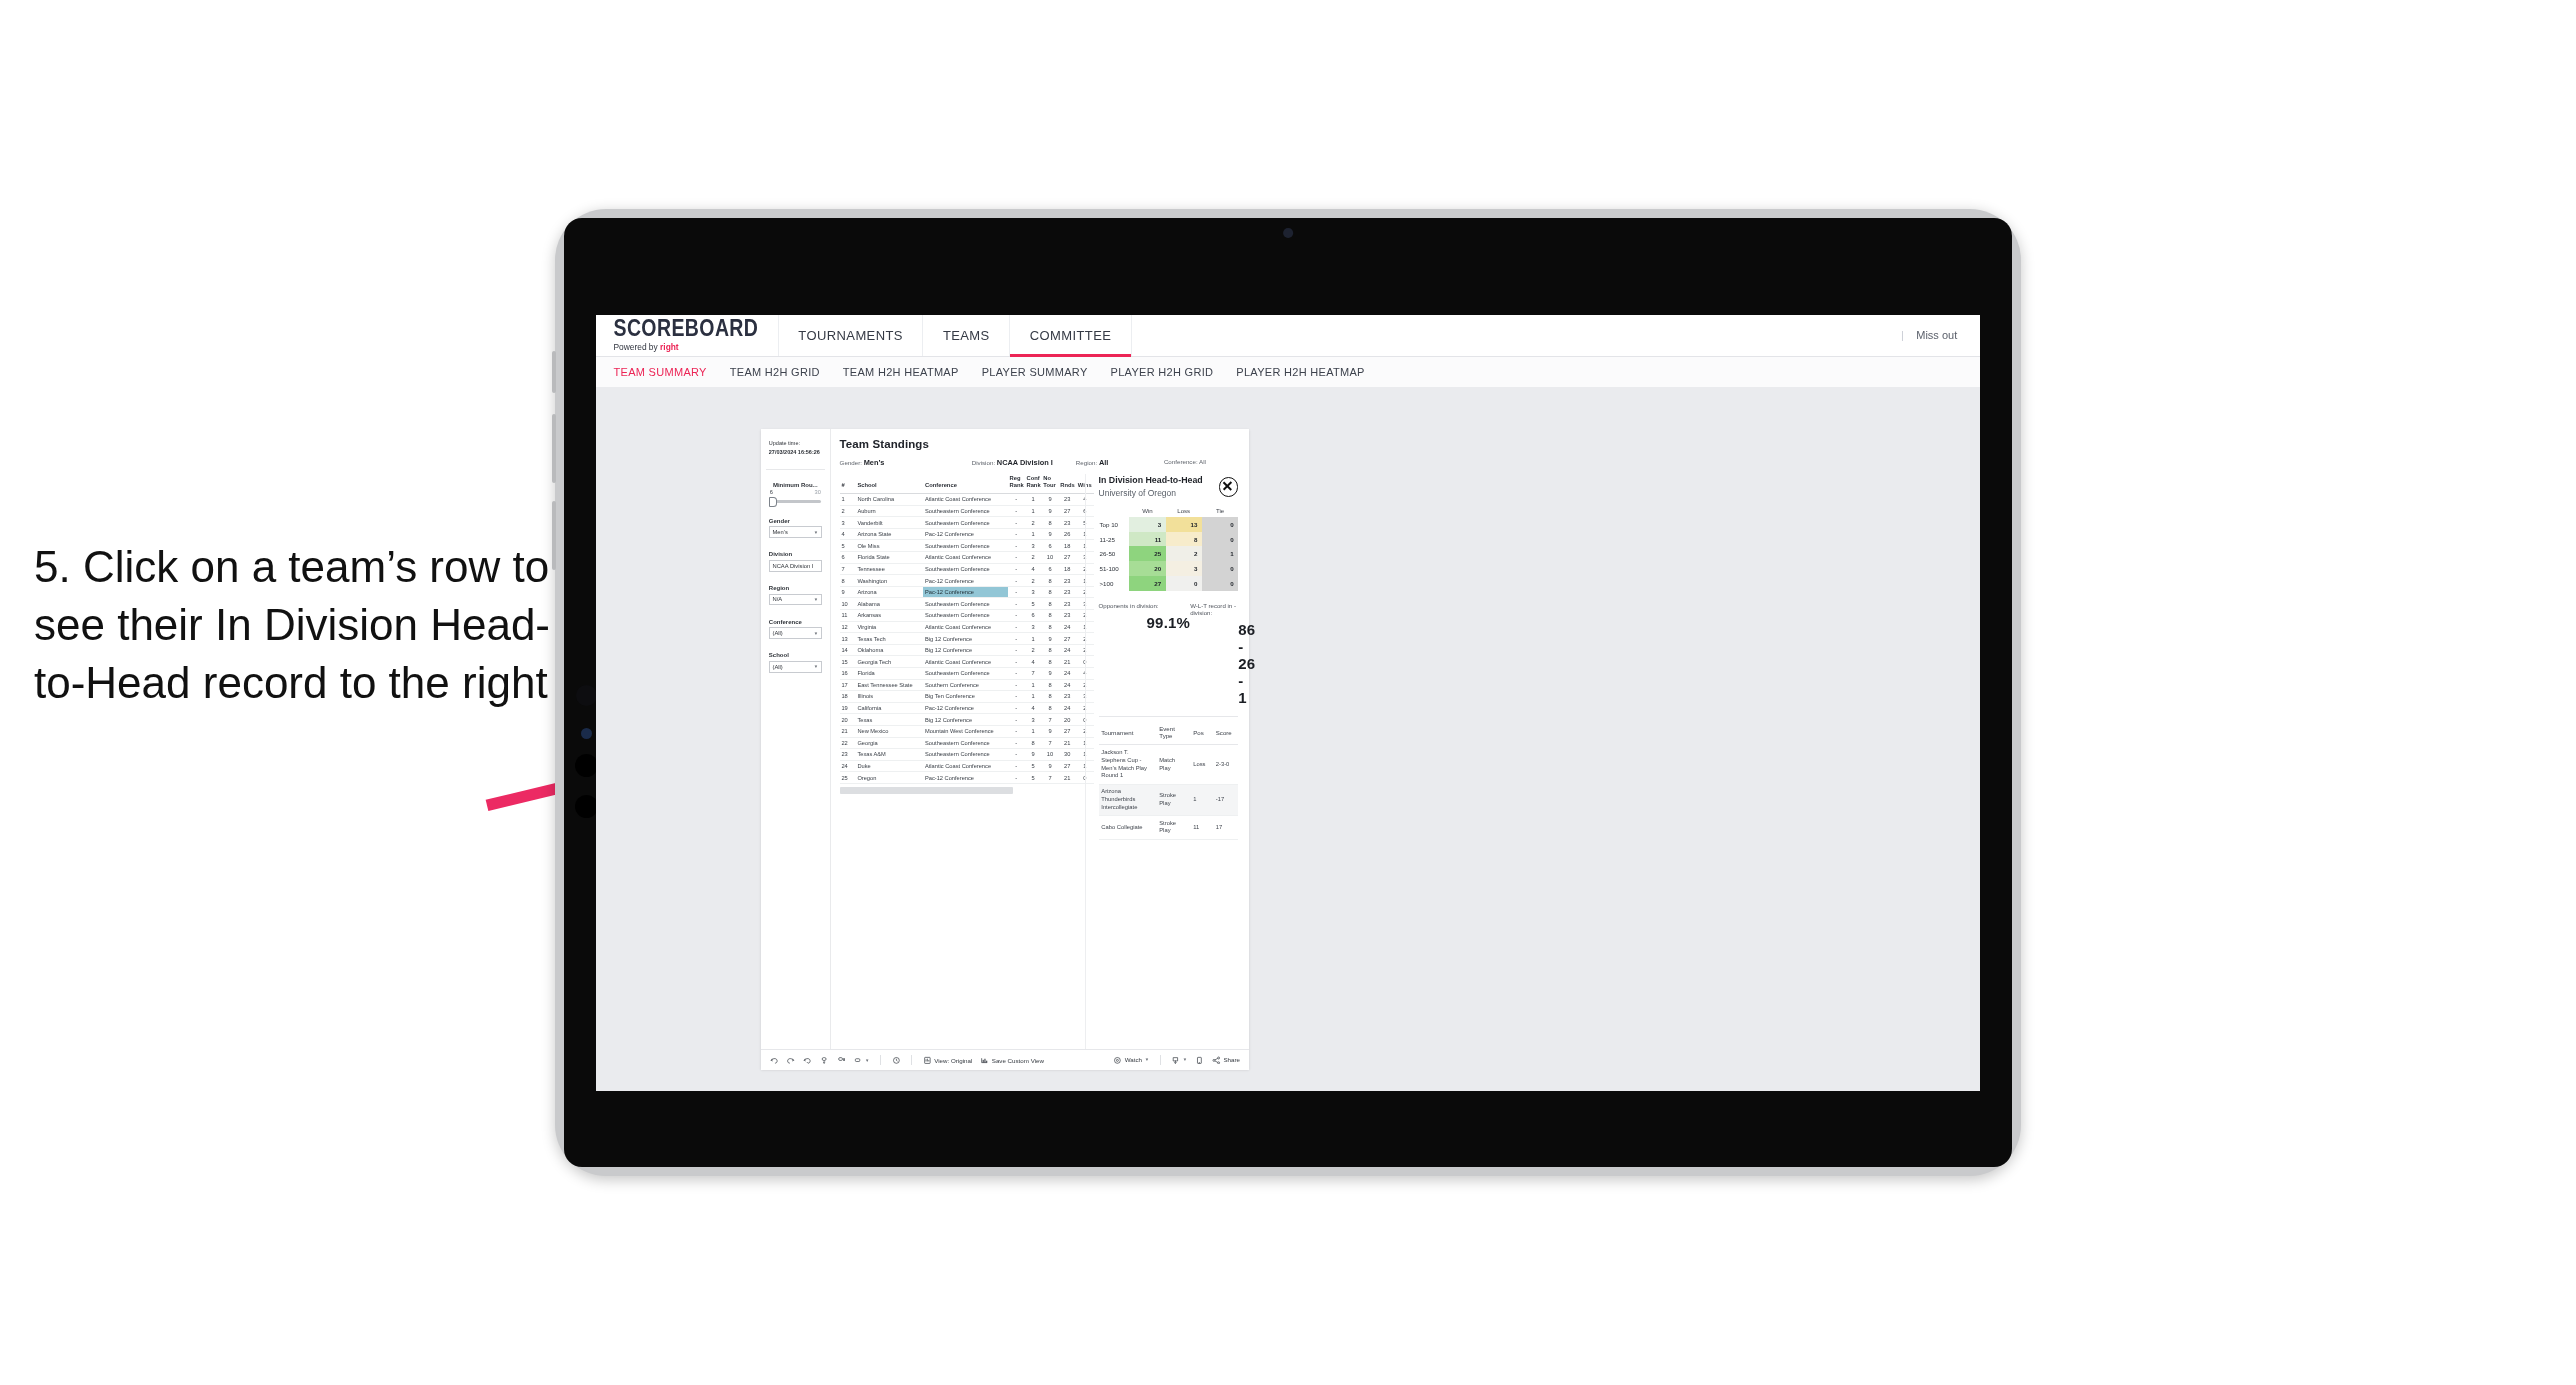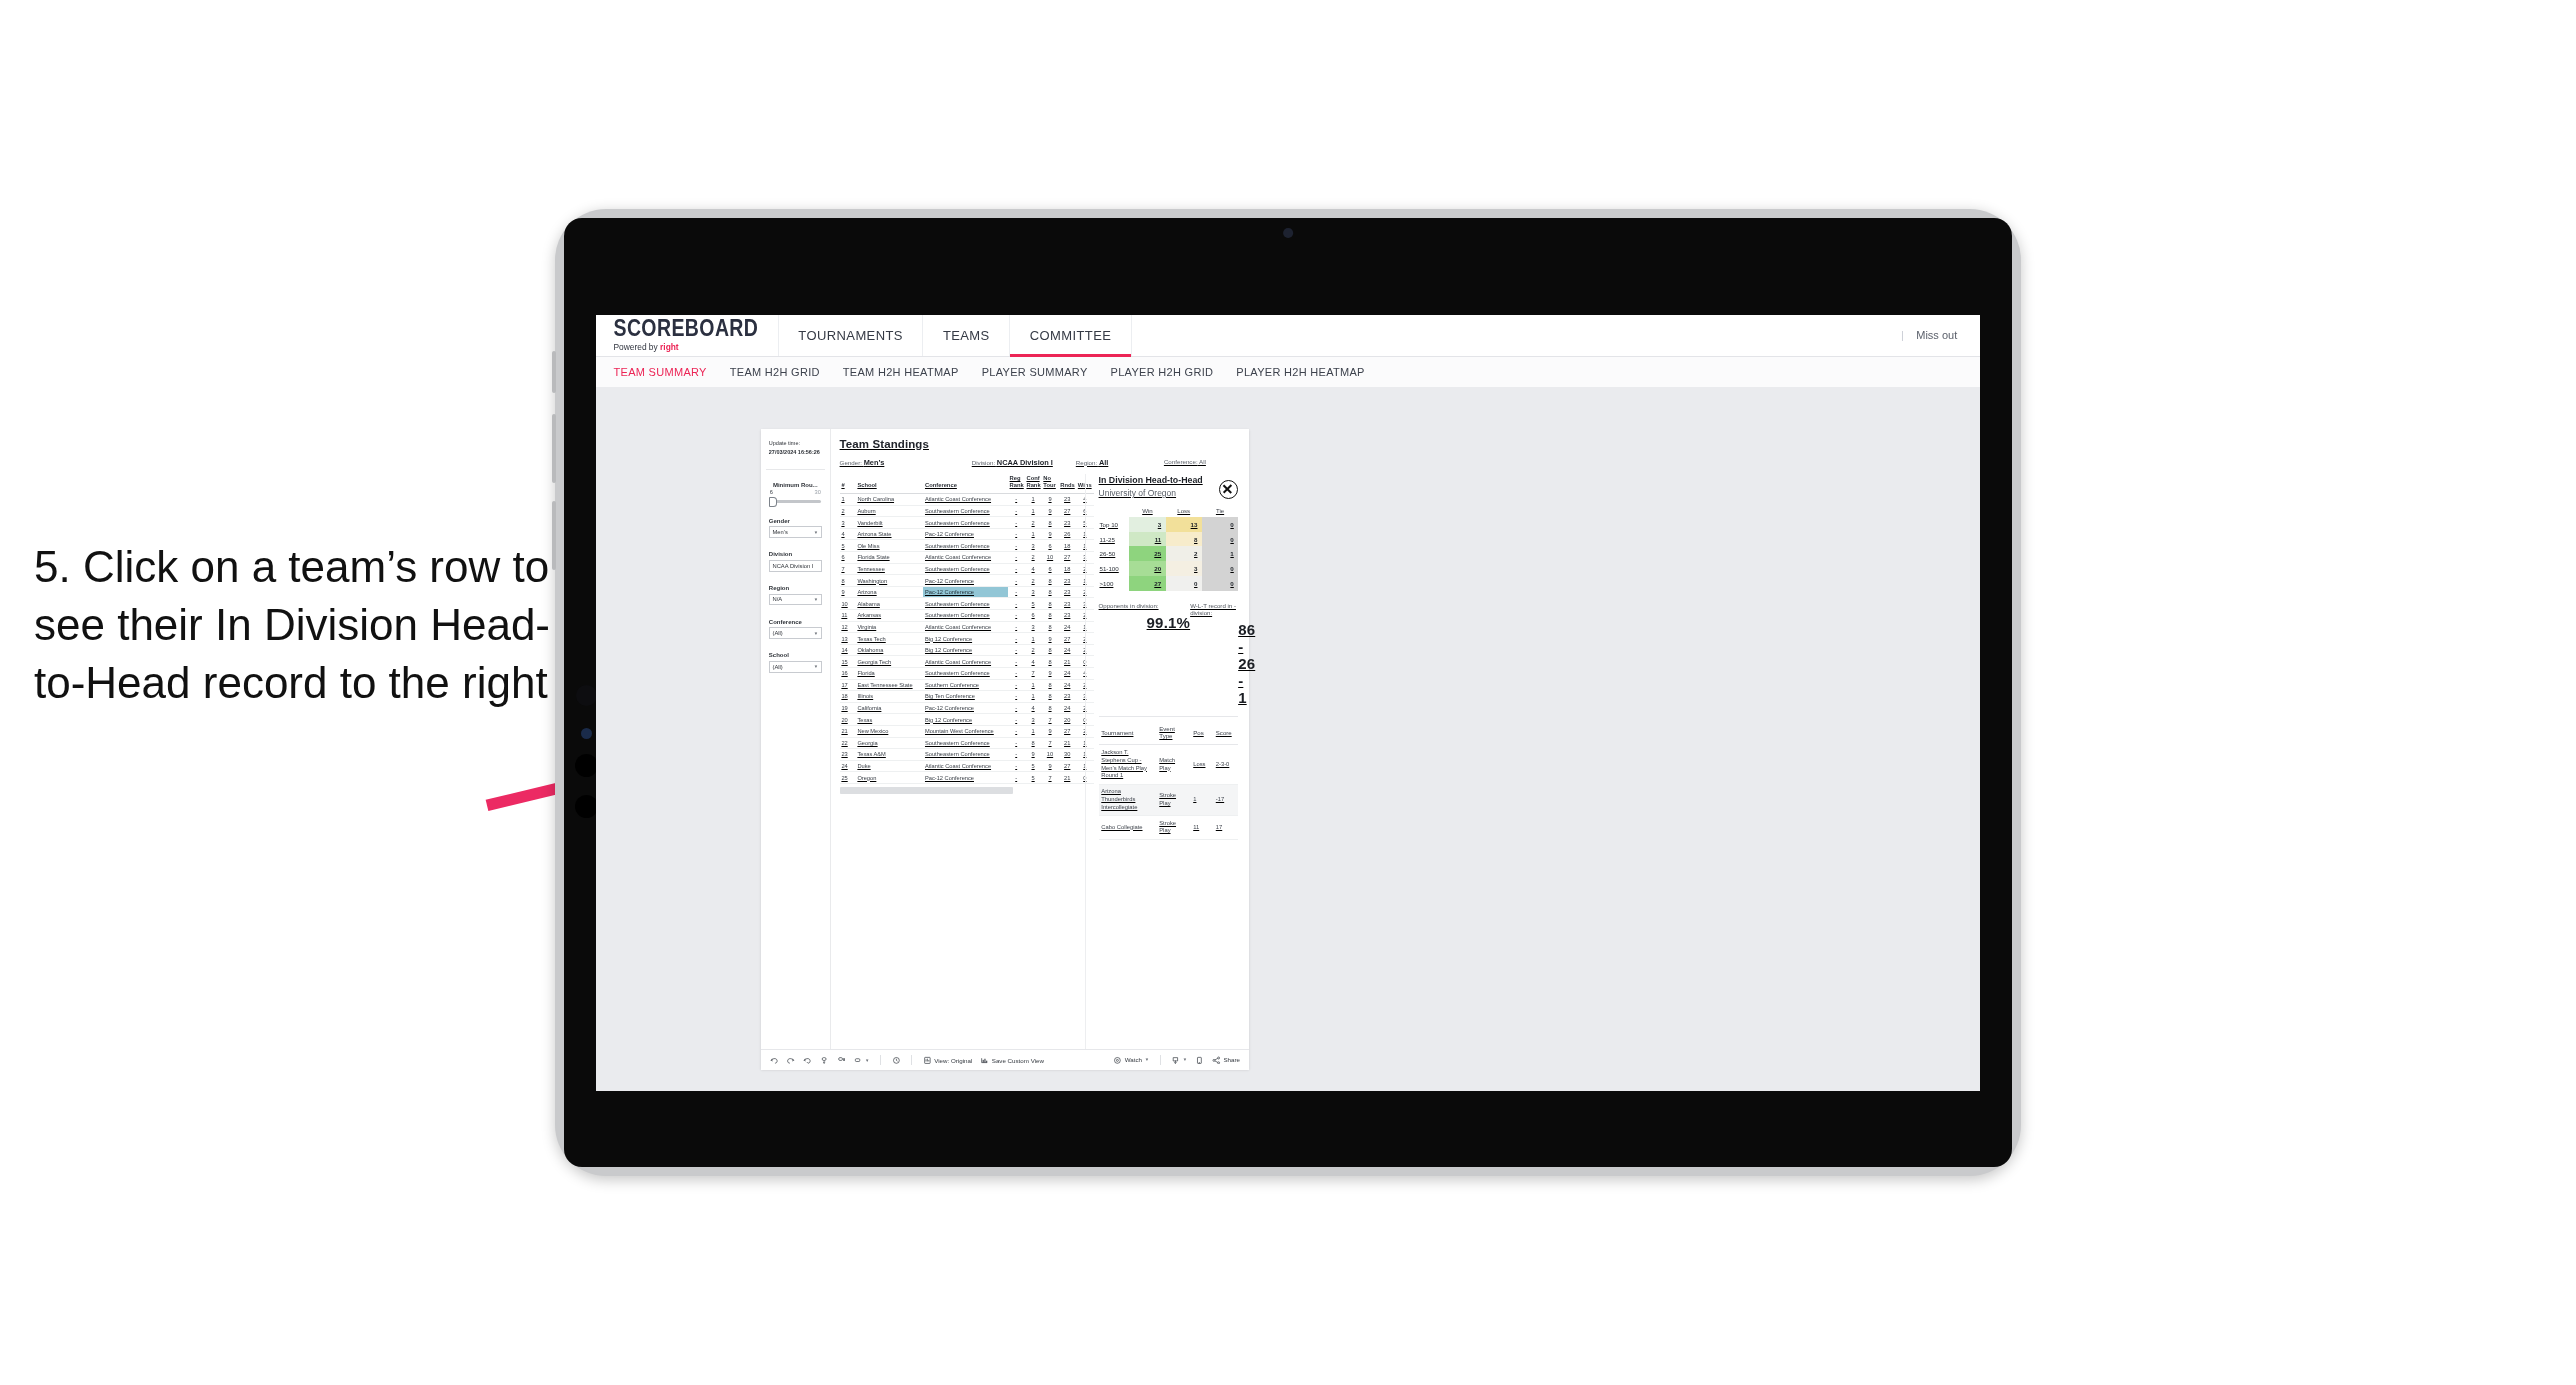--- a/index.html
+++ b/index.html
@@ -71,21 +71,21 @@
   .slider-vals{display:flex;justify-content:space-between;font-size:5.7px;color:#3a3f46;padding:0 0.9px 1.8px 0.9px;}
   .slider-vals .max{color:#9aa0a8;}
   .track{height:2.7px;background:#c3c6ca;border-radius:1.8px;position:relative;margin:2.7px 0.9px 0 0.9px;}
   .knob{position:absolute;left:-0.9px;top:-2.7px;width:6.2px;height:8px;background:#fff;border:0.9px solid #7d838b;border-radius:0.9px 3.5px 3.5px 0.9px;}
   .select{height:9.7px;border:0.9px solid #c8cbd0;background:#fff;display:flex;align-items:center;
           padding:0 2.7px;font-size:5.8px;color:#2e3238;justify-content:space-between;}
   .select .cap{white-space:nowrap;overflow:hidden;}
   .caret{font-size:4.4px;color:#6b7078;}
 
   
-  #center{flex:1;min-width:0;display:flex;flex-direction:column;padding:8.8px 0 0 0;text-decoration:underline;}
+  #center{flex:1;min-width:0;display:flex;flex-direction:column;padding:8.8px 0 0 0;}
   #ttitle{font-size:11.5px;font-weight:bold;color:#21242b;padding:0 0 8px 8.8px;letter-spacing:0.1px;}
   #fbar{display:flex;padding:0 8.8px 7px 8.8px;font-size:6.2px;color:#5d626a;}
   #fbar .fb{flex:1;}
   #fbar .fb b{color:#1f2228;font-size:7.4px;font-weight:bold;}
   #fbar .fb.a{flex:0 0 33%;}
   #fbar .fb.b{flex:0 0 26%;}
   #fbar .fb.c{flex:0 0 22%;}
 
   #splitrow{flex:1;display:flex;min-height:0;padding-left:8.8px;}
   
@@ -100,21 +100,21 @@
   .c-conf{width:81px;}
   .c-n{width:13.3px;text-align:center;}
   .c-n2{width:14px;text-align:center;}
   tr.sel td.conf-cell{background:#92c6d6;color:#23323a;}
   .hscroll{height:7px;background:#fff;margin-top:2.7px;position:relative;}
   .hscroll i{position:absolute;left:0;top:0;height:7px;width:74%;background:#dcdee1;border-radius:0.9px;display:block;}
 
   
   #h2h{flex:1;min-width:0;margin-left:10.6px;border-left:0.9px solid #edeef0;padding:1.8px 10.6px 0 12.4px;
        display:flex;flex-direction:column;}
-  #h2h-head{display:flex;align-items:flex-end;}
+  #h2h-head{display:flex;align-items:center;}
   #h2h-title{font-size:8.8px;font-weight:bold;color:#1f2228;line-height:1.35;}
   #h2h-sub{font-size:8.5px;color:#5a6069;line-height:1.3;margin-top:0.9px;}
   #closebtn{margin-left:auto;width:17.7px;height:17.7px;border:1.8px solid #111;border-radius:50%;
             position:relative;cursor:pointer;flex:0 0 auto;}
   #closebtn:before,#closebtn:after{content:"";position:absolute;left:2.7px;top:7px;width:10.6px;height:1.8px;background:#111;}
   #closebtn:before{transform:rotate(45deg);}
   #closebtn:after{transform:rotate(-45deg);}
 
   table.h2h{border-collapse:collapse;width:100%;margin-top:8px;table-layout:fixed;}
   table.h2h th{font-size:6.1px;font-weight:normal;color:#3f444c;text-align:center;padding:0 0 2.7px 0;}

